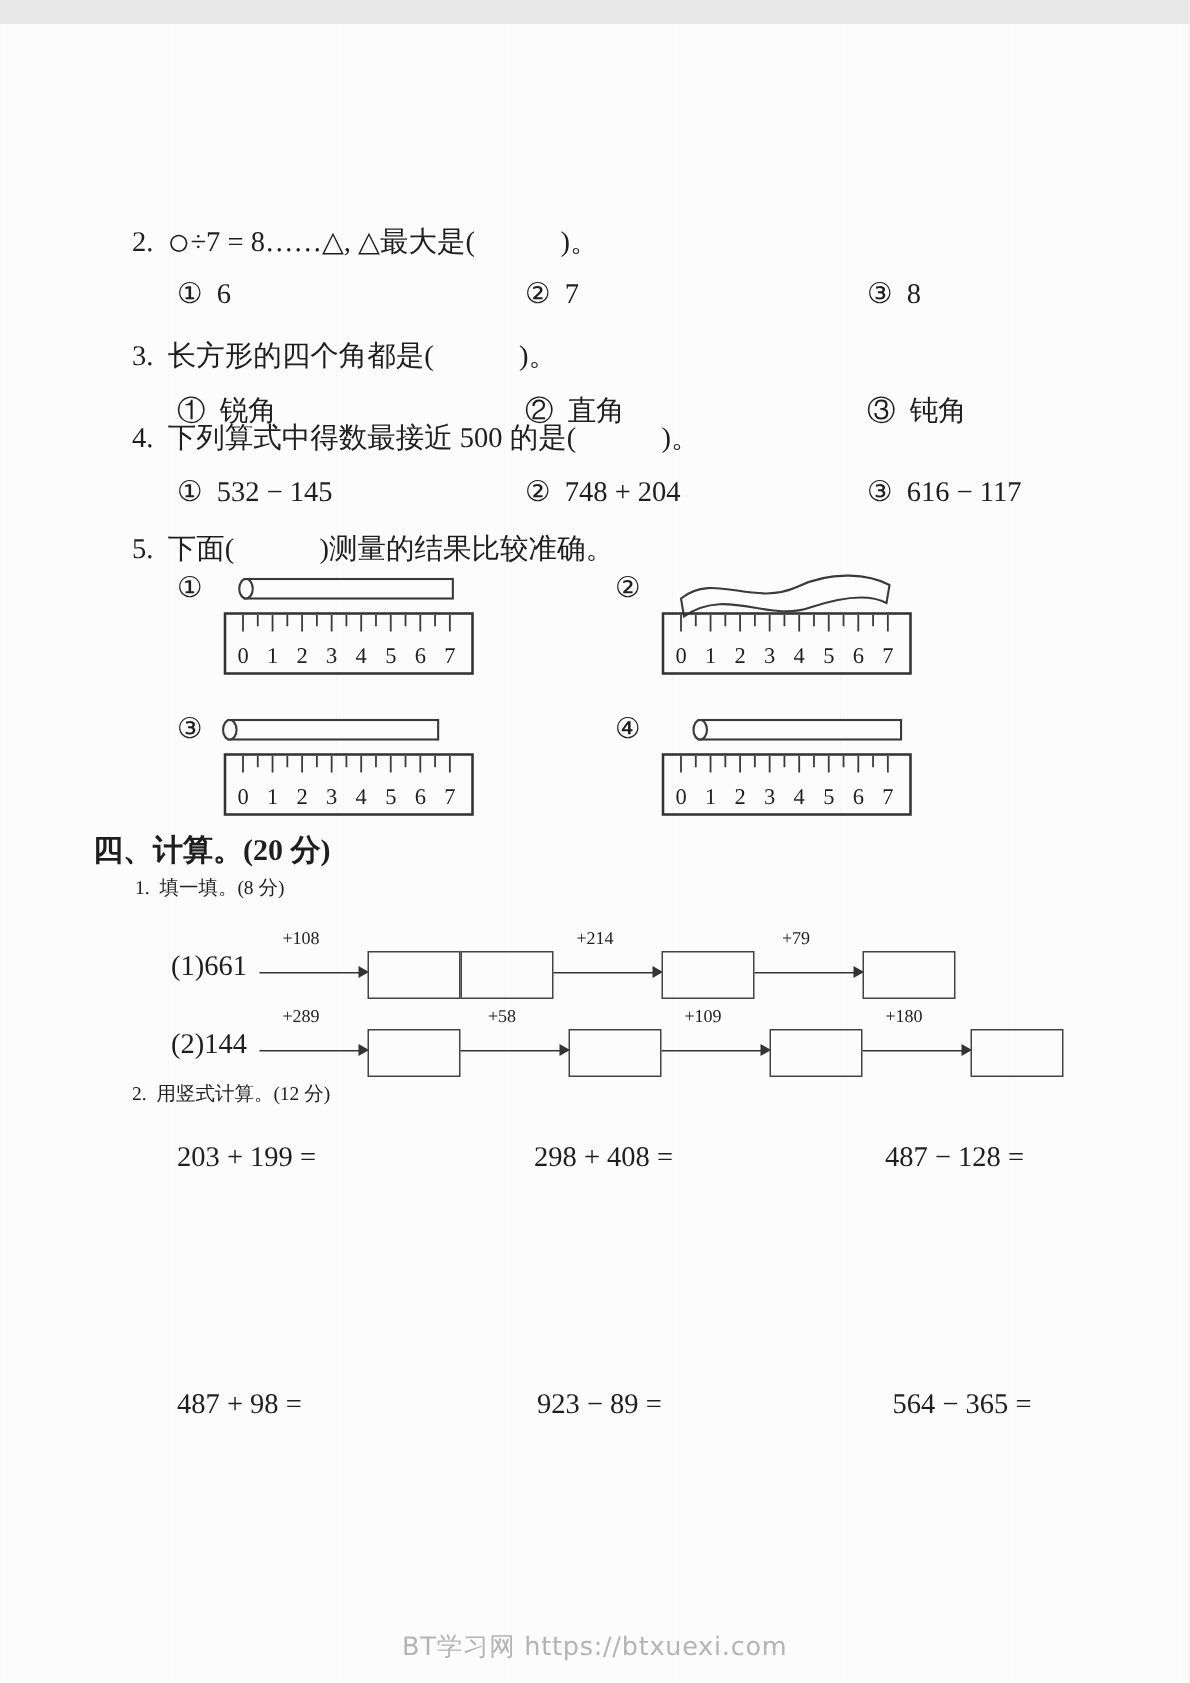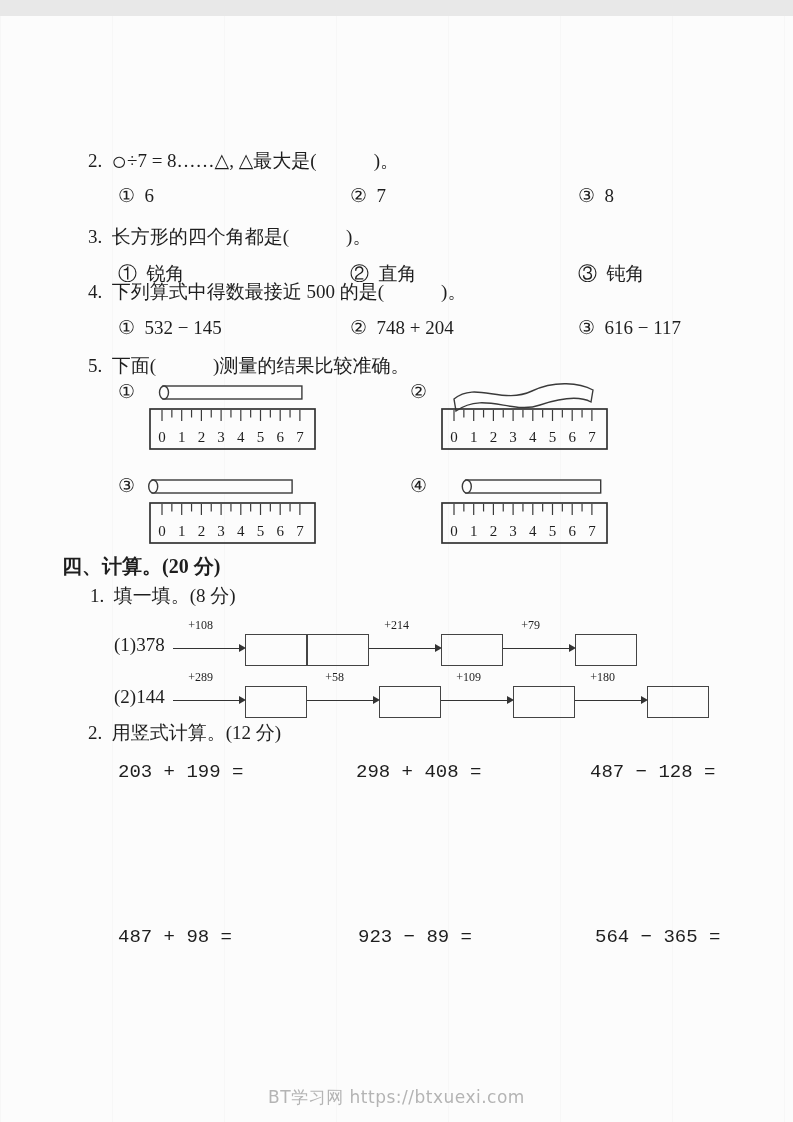--- a/index.html
+++ b/index.html
@@ -10,39 +10,39 @@
     font-family:"Liberation Serif","DejaVu Serif",serif;
     color:#1e1e1e;overflow:hidden;
   }
   .stem{position:absolute;font-size:19px;white-space:nowrap;}
   .stem .prefix{margin-right:9px;}
   .big-circle{font-size:26px;line-height:1;vertical-align:-3px;}
   .row{position:absolute;left:0;width:100%;height:26px;}
   .opt{position:absolute;font-size:19px;white-space:nowrap;}
   .col1{left:118px;} .col2{left:350px;} .col3{left:578px;}
   .sec-title{position:absolute;font-size:20px;font-weight:bold;white-space:nowrap;}
-  .sub{position:absolute;font-size:19px;white-space:nowrap;}
+  .sub{position:absolute;font-size:13px;white-space:nowrap;}
   .diagram{position:absolute;display:flex;align-items:flex-start;}
   .dlabel{font-size:19px;margin:2px 13px 0 0;}
   .dsvg{display:block;}
   .shape{fill:#fdfdfd;stroke:#3a3a3a;stroke-width:1.4;}
   .rbox{fill:none;stroke:#333;stroke-width:1.7;}
   .tick{stroke:#3a3a3a;stroke-width:1.2;}
   .rnum{font-family:"Liberation Serif","DejaVu Serif",serif;font-size:15px;fill:#1e1e1e;text-anchor:middle;}
   .chain{position:absolute;left:114px;display:flex;align-items:flex-start;white-space:nowrap;}
   .chain-start{font-size:19px;margin-top:14px;margin-right:8px;}
   .chain-arrow{position:relative;width:72px;height:50px;flex:0 0 auto;}
   .chain-arrow .op{position:absolute;top:-2px;left:-8px;right:8px;text-align:center;font-size:12px;}
   .chain-arrow .aline{position:absolute;left:0;right:1px;top:28px;border-top:1.4px solid #333;}
   .chain-arrow .aline::after{
     content:'';position:absolute;right:-2px;top:-4.6px;width:0;height:0;
     border-left:7px solid #333;border-top:4px solid transparent;border-bottom:4px solid transparent;
   }
   .abox{width:60px;height:30px;border:1.4px solid #444;margin-top:14px;flex:0 0 auto;background:transparent;}
-  .eq{position:absolute;font-size:19px;white-space:nowrap;font-family:Liberation Mono, monospace;}
+  .eq{position:absolute;font-size:19px;white-space:nowrap;}
   .watermark{position:absolute;top:1070px;left:0;width:100%;text-align:center;
     font-family:"DejaVu Sans","Liberation Sans",sans-serif;font-size:17px;color:#b4b4b4;letter-spacing:0.5px;}
   .pagenum{position:absolute;top:1131px;left:0;width:100%;text-align:center;font-size:17px;color:#141414;}
 </style>
 </head>
 <body>
 
 <div class="page">
 
   <div class="stem" style="left:88px;top:132px">
@@ -197,21 +197,21 @@
         <text class="rnum" x="132.2" y="64">6</text>
         <line class="tick" x1="151.9" y1="32" x2="151.9" y2="43"></line>
         <text class="rnum" x="151.9" y="64">7</text>
       </svg>
   </div>
 
   <div class="sec-title" style="left:62px;top:537px">四、计算。(20 分)</div>
   <div class="sub" style="left:90px;top:567px">1. 填一填。(8 分)</div>
 
   <div class="chain" style="top:604px">
-      <span class="chain-start">(1)378</span>
+      <span class="chain-start">(1)661</span>
       <div class="chain-arrow">
         <span class="op">+108</span>
         <span class="aline"></span>
       </div>
       <div class="abox"></div>
       <div class="abox"></div>
       <div class="chain-arrow">
         <span class="op">+214</span>
         <span class="aline"></span>
       </div>

